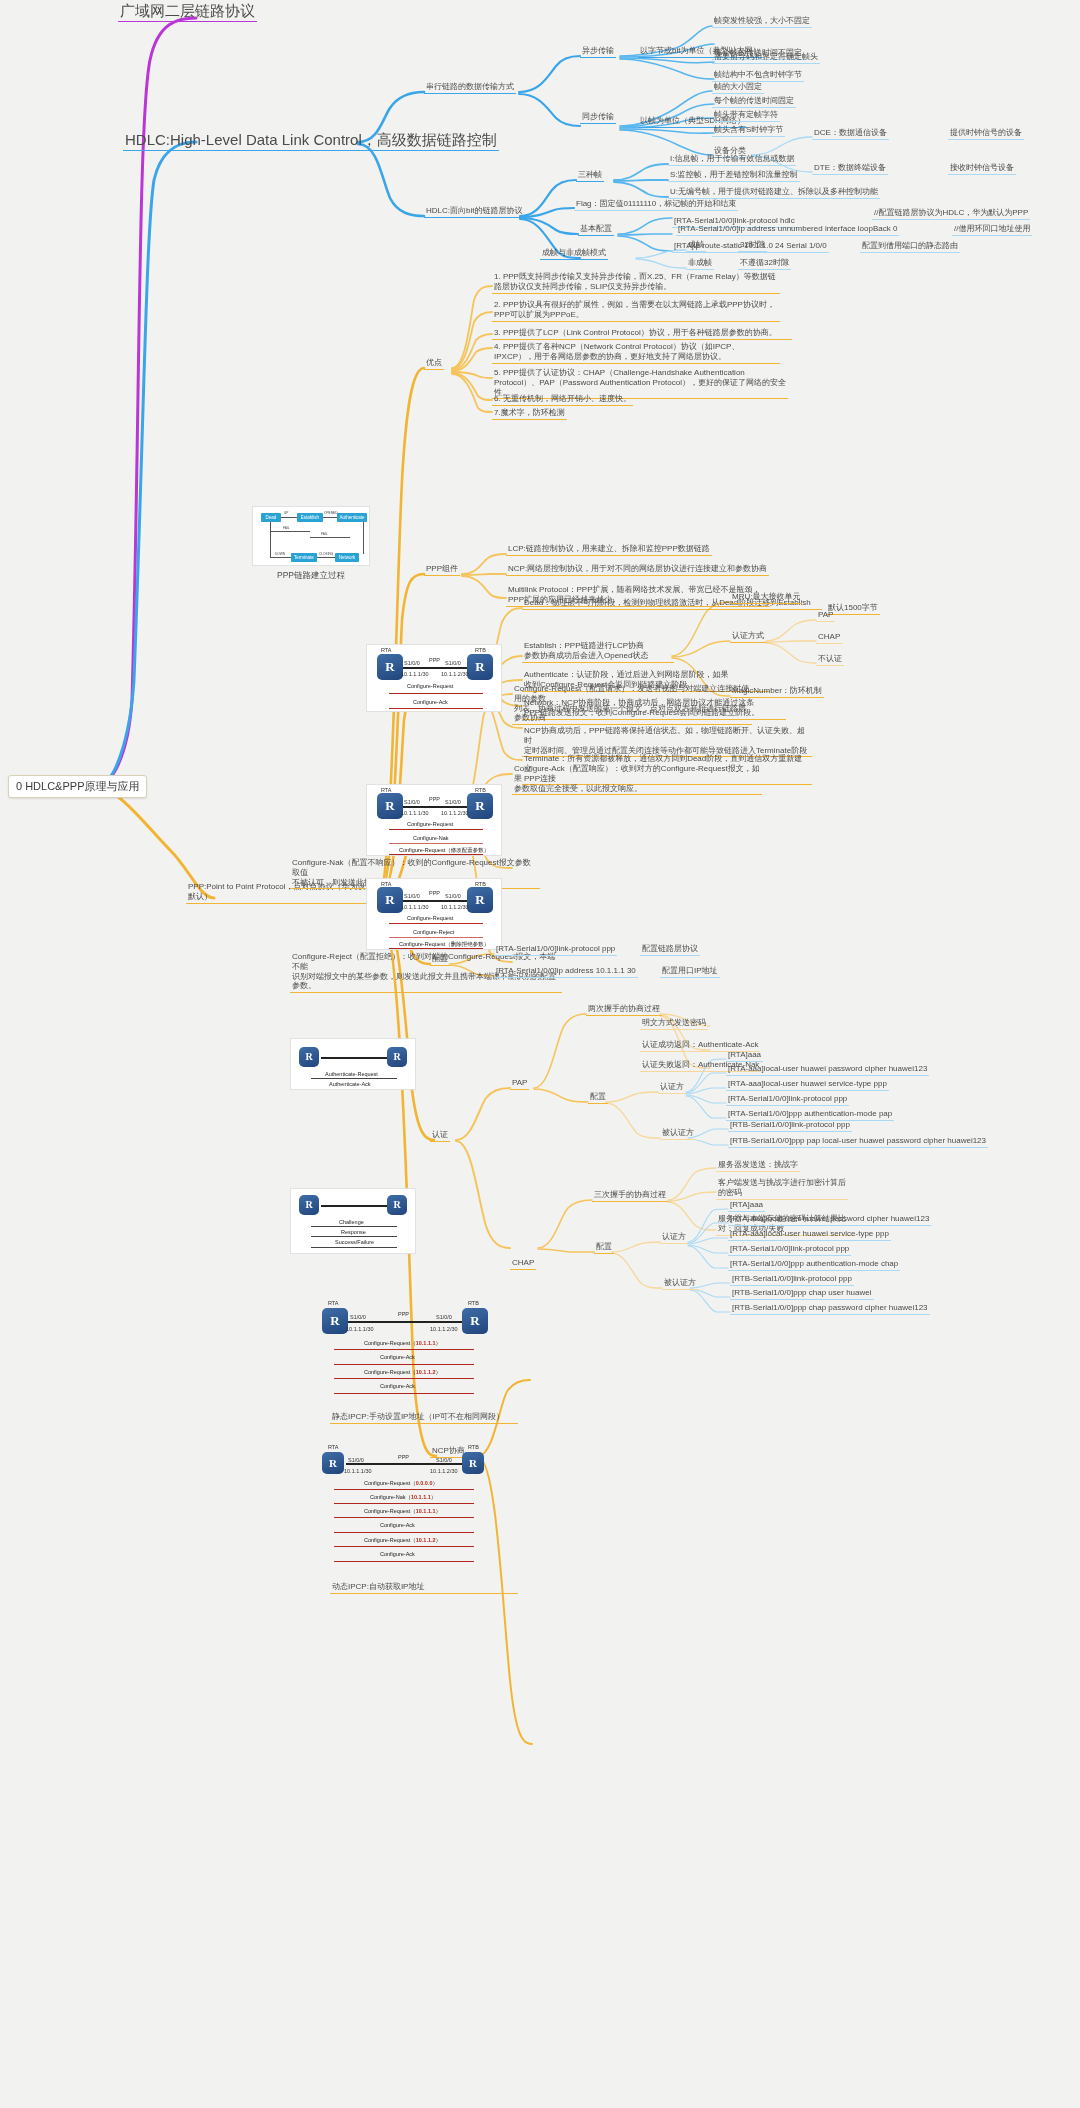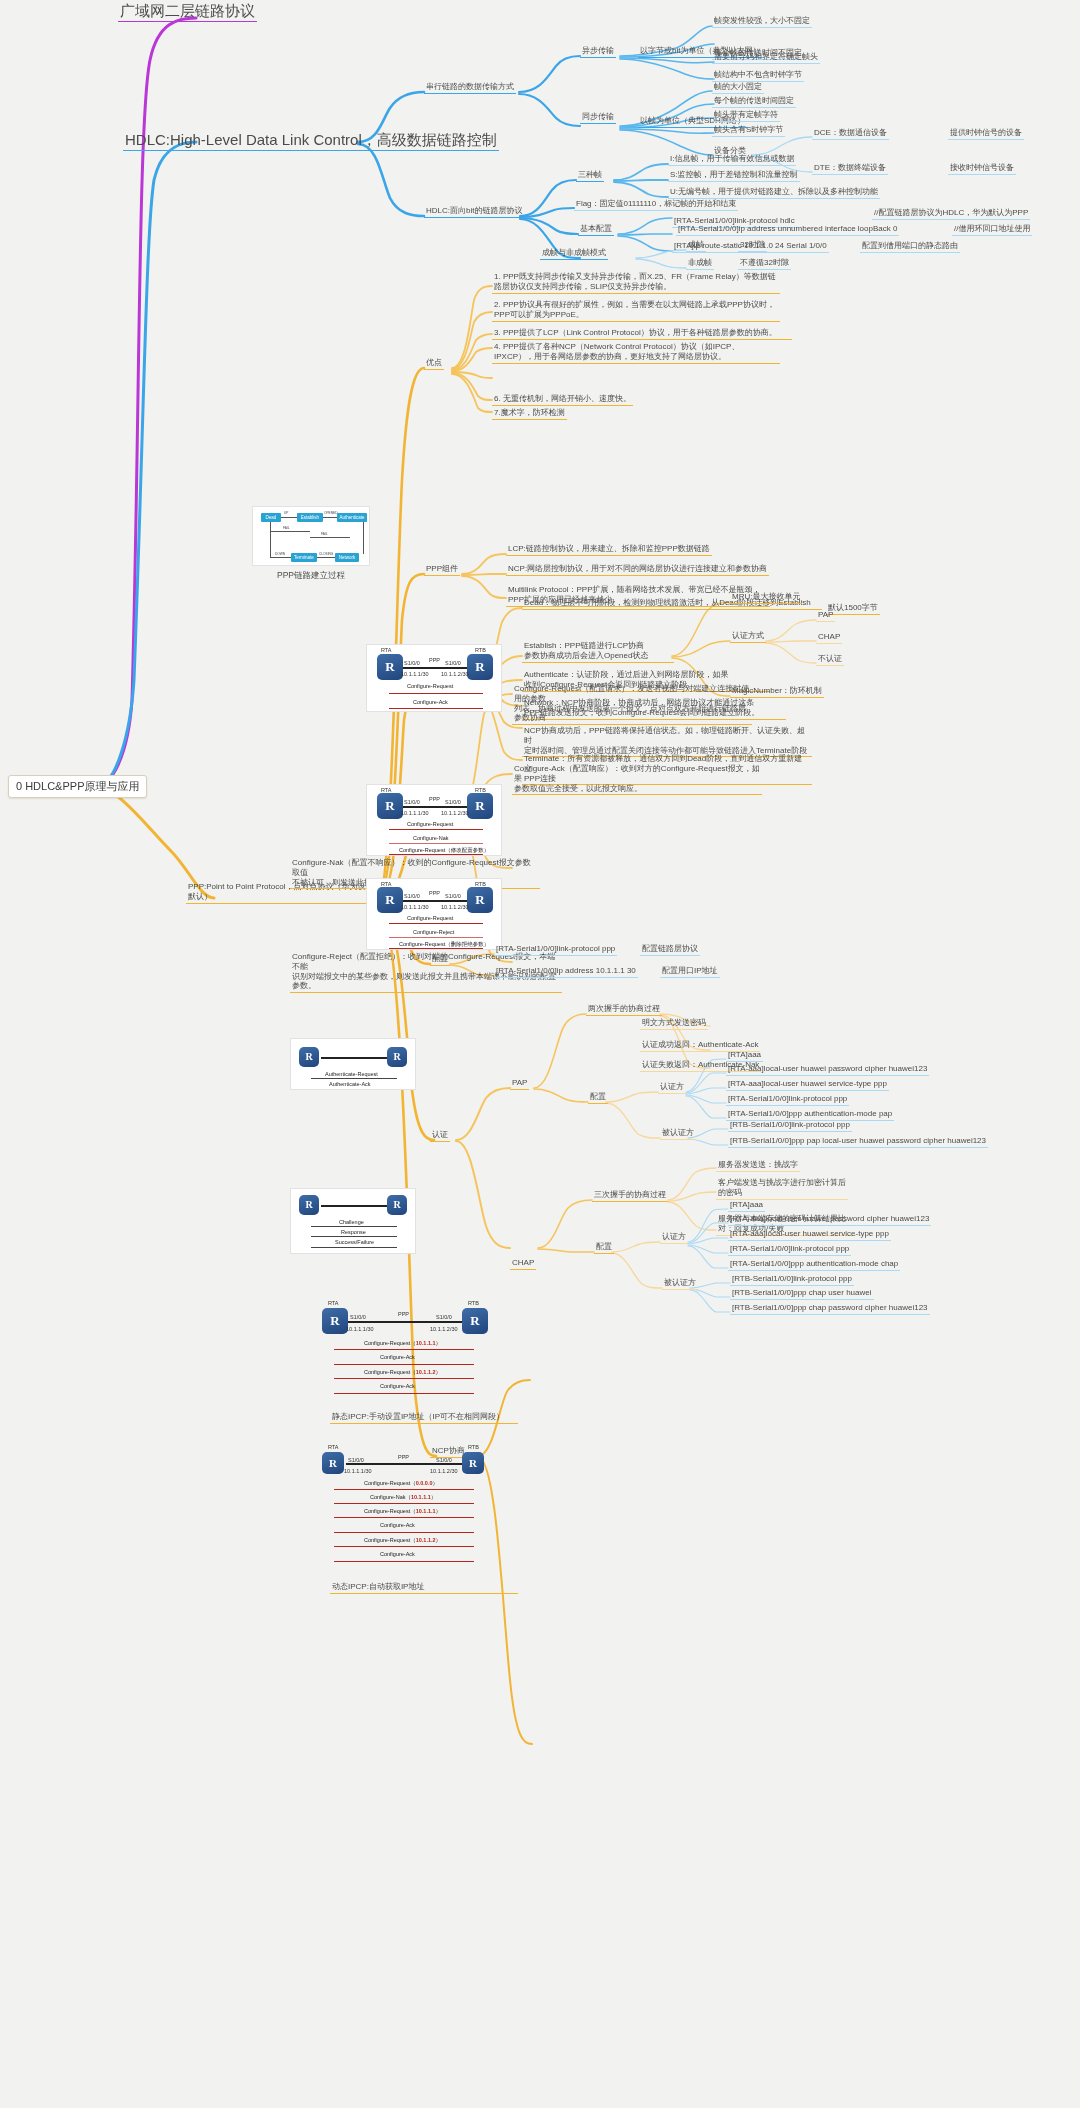--- a/index.html
+++ b/index.html
@@ -271,20 +271,21 @@
   <div class="node fs8 ul-lblue" style="left:686px; top:258px;">非成帧</div>
   <div class="node fs8 ul-lblue" style="left:738px; top:258px;">不遵循32时隙</div>
 
   <div class="node fs8 ul-amber" style="left:186px; top:882px; width:196px;">PPP:Point to Point Protocol，点对点协议（华为设备默认）</div>
 
   <div class="node fs8 ul-amber" style="left:424px; top:358px;">优点</div>
   <div class="node fs8 ul-amber" style="left:492px; top:272px; width:288px;">1. PPP既支持同步传输又支持异步传输，而X.25、FR（Frame Relay）等数据链路层协议仅支持同步传输，SLIP仅支持异步传输。</div>
   <div class="node fs8 ul-amber" style="left:492px; top:300px; width:288px;">2. PPP协议具有很好的扩展性，例如，当需要在以太网链路上承载PPP协议时，PPP可以扩展为PPPoE。</div>
   <div class="node fs8 ul-amber" style="left:492px; top:328px; width:300px;">3. PPP提供了LCP（Link Control Protocol）协议，用于各种链路层参数的协商。</div>
   <div class="node fs8 ul-amber" style="left:492px; top:342px; width:288px;">4. PPP提供了各种NCP（Network Control Protocol）协议（如IPCP、IPXCP），用于各网络层参数的协商，更好地支持了网络层协议。</div>
+  <div class="node fs8 ul-amber" style="left:492px; top:368px; width:296px;">5. PPP提供了认证协议：CHAP（Challenge-Handshake Authentication Protocol）、PAP（Password Authentication Protocol），更好的保证了网络的安全性。</div>
   <div class="node fs8 ul-amber" style="left:492px; top:394px;">6. 无重传机制，网络开销小、速度快。</div>
   <div class="node fs8 ul-amber" style="left:492px; top:408px;">7.魔术字，防环检测</div>
 
   <div class="node fs8 ul-amber" style="left:424px; top:564px;">PPP组件</div>
   <div class="node fs8 ul-amber" style="left:506px; top:544px;">LCP:链路控制协议，用来建立、拆除和监控PPP数据链路</div>
   <div class="node fs8 ul-amber" style="left:506px; top:564px;">NCP:网络层控制协议，用于对不同的网络层协议进行连接建立和参数协商</div>
   <div class="node fs8 ul-amber" style="left:506px; top:585px; width:264px;">Multilink Protocol：PPP扩展，随着网络技术发展、带宽已经不是瓶颈，PPP扩展的应用已经越来越少。</div>
 
   <div class="imgbox" style="left:252px; top:506px; width:118px; height:60px;">
     <div class="fsm-box" style="left:8px; top:6px; width:20px;">Dead</div>

